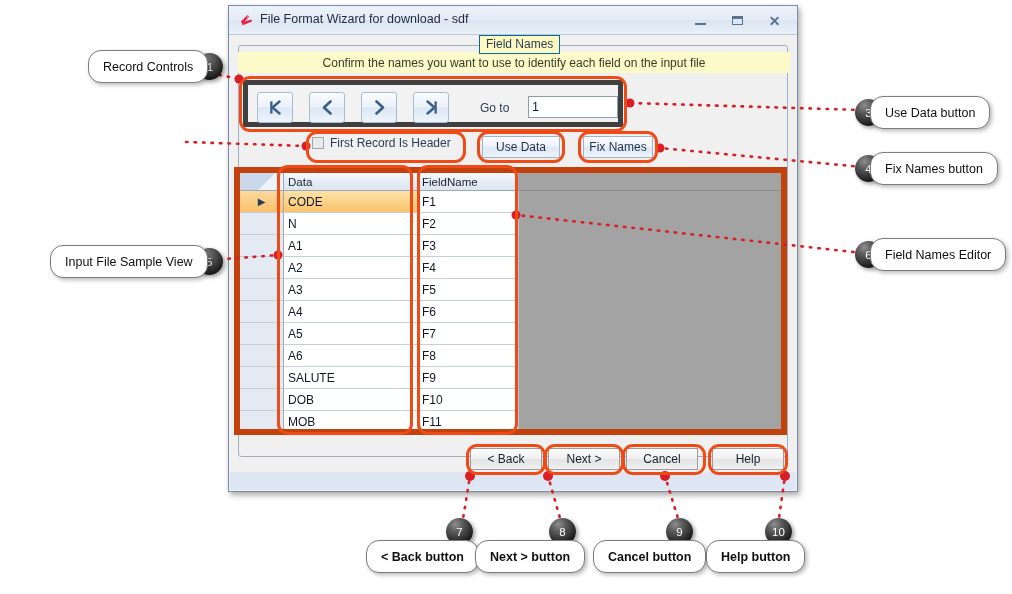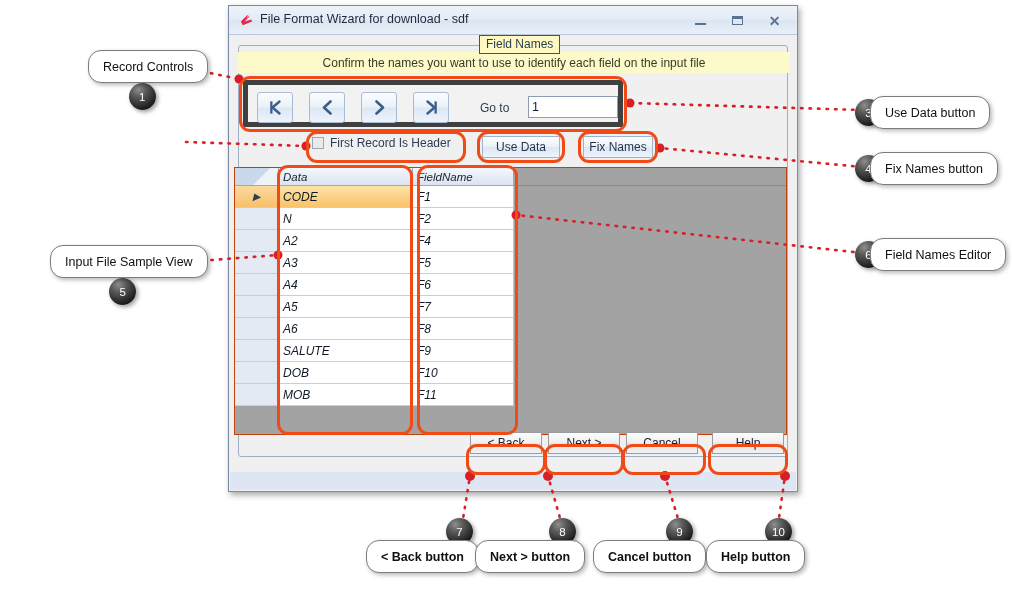--- a/index.html
+++ b/index.html
@@ -148,24 +148,23 @@
   }
   #btn-use-data { left: 482px; width: 78px; }
   #btn-fix-names { left: 583px; width: 70px; }
 
   
   .grid {
     position: absolute;
     left: 234px; top: 167px;
     width: 553px; height: 268px;
     background: #a3a3a3;
-    border: 1px solid #c2410c;
+    border: 6px solid #c2410c;
     box-sizing: border-box;
     overflow: hidden;
-    font-style: italic;
   }
   .grid-header { display: flex; height: 18px; }
   .gh-cell {
     background: linear-gradient(to bottom, #f6f9fd 0%, #e6edf6 50%, #dbe4f0 100%);
     border-right: 1px solid #9aa9bb;
     border-bottom: 1px solid #9aa9bb;
     font-size: 11.5px; color:#17212e;
     display:flex; align-items:center;
     padding-left: 4px;
     box-sizing: border-box;
@@ -203,21 +202,21 @@
     padding-left: 4px;
     font-size: 12px; color:#101a26;
   }
   .gr-data { width: 134px; }
   .gr-field { width: 101px; }
   .grid-row.sel .gr-data { background: linear-gradient(to bottom,#fde3a8,#f9c36b); }
   .gr-rest { flex:1; background:#a3a3a3; }
 
   
   .dlgbtn {
-    position: absolute; top: 432px;
+    position: absolute; top: 448px;
     width: 72px; height: 22px;
     background: linear-gradient(to bottom, #fbfcfd 0%, #f1f1f1 45%, #e3e3e3 55%, #f2f2f2 100%);
     border: 1px solid #9c9c9c;
     box-sizing: border-box;
     display:flex; align-items:center; justify-content:center;
     font-size: 12px; color:#14202e;
   }
   #btn-back { left: 470px; }
   #btn-next { left: 548px; }
   #btn-cancel { left: 626px; }
@@ -233,21 +232,21 @@
     z-index: 30;
   }
 
   
   .callout {
     position: absolute;
     z-index: 40;
     display: flex;
     align-items: center;
   }
-  .callout.rightnum { flex-direction: column; padding-left: 42px; }
+  .callout.rightnum { flex-direction: row; padding-left: 42px; }
   .callout.leftnum  { flex-direction: row-reverse; }
   .co-box {
     background: #ffffff;
     border: 1px solid #7c7c7c;
     border-radius: 13px;
     height: 31px;
     padding: 0 14px;
     display:flex; align-items:center; justify-content:center;
     font-size: 12.5px;
     color:#101010;
@@ -364,20 +363,26 @@
         <div class="grid-row sel">
           <div class="gr-head">▶</div>
           <div class="gr-data">CODE</div>
           <div class="gr-field">F1</div>
           <div class="gr-rest"></div>
         </div>
         <div class="grid-row">
           <div class="gr-head"></div>
           <div class="gr-data">N</div>
           <div class="gr-field">F2</div>
+          <div class="gr-rest"></div>
+        </div>
+        <div class="grid-row">
+          <div class="gr-head"></div>
+          <div class="gr-data">A1</div>
+          <div class="gr-field">F3</div>
           <div class="gr-rest"></div>
         </div>
         <div class="grid-row">
           <div class="gr-head"></div>
           <div class="gr-data">A2</div>
           <div class="gr-field">F4</div>
           <div class="gr-rest"></div>
         </div>
         <div class="grid-row">
           <div class="gr-head"></div>

